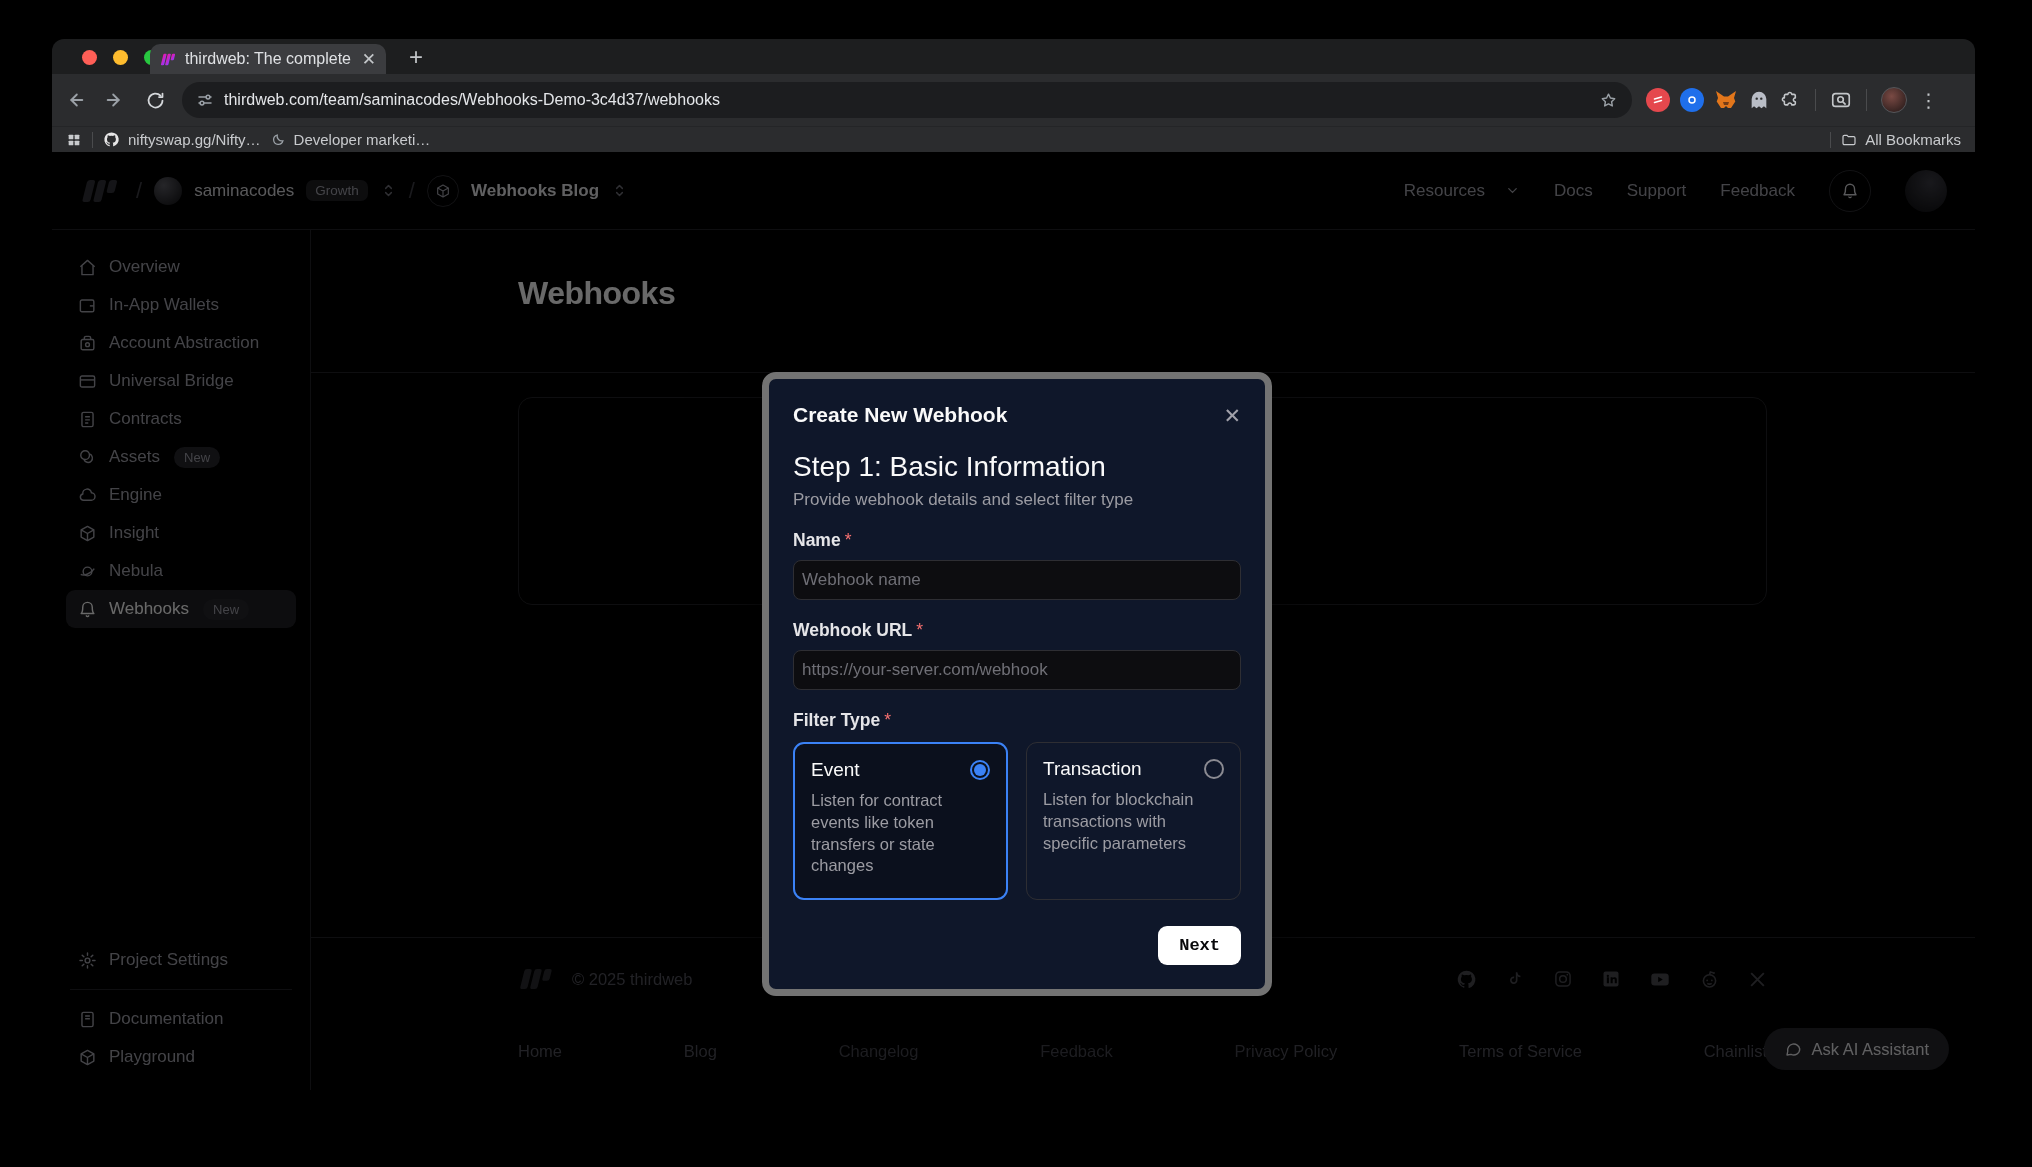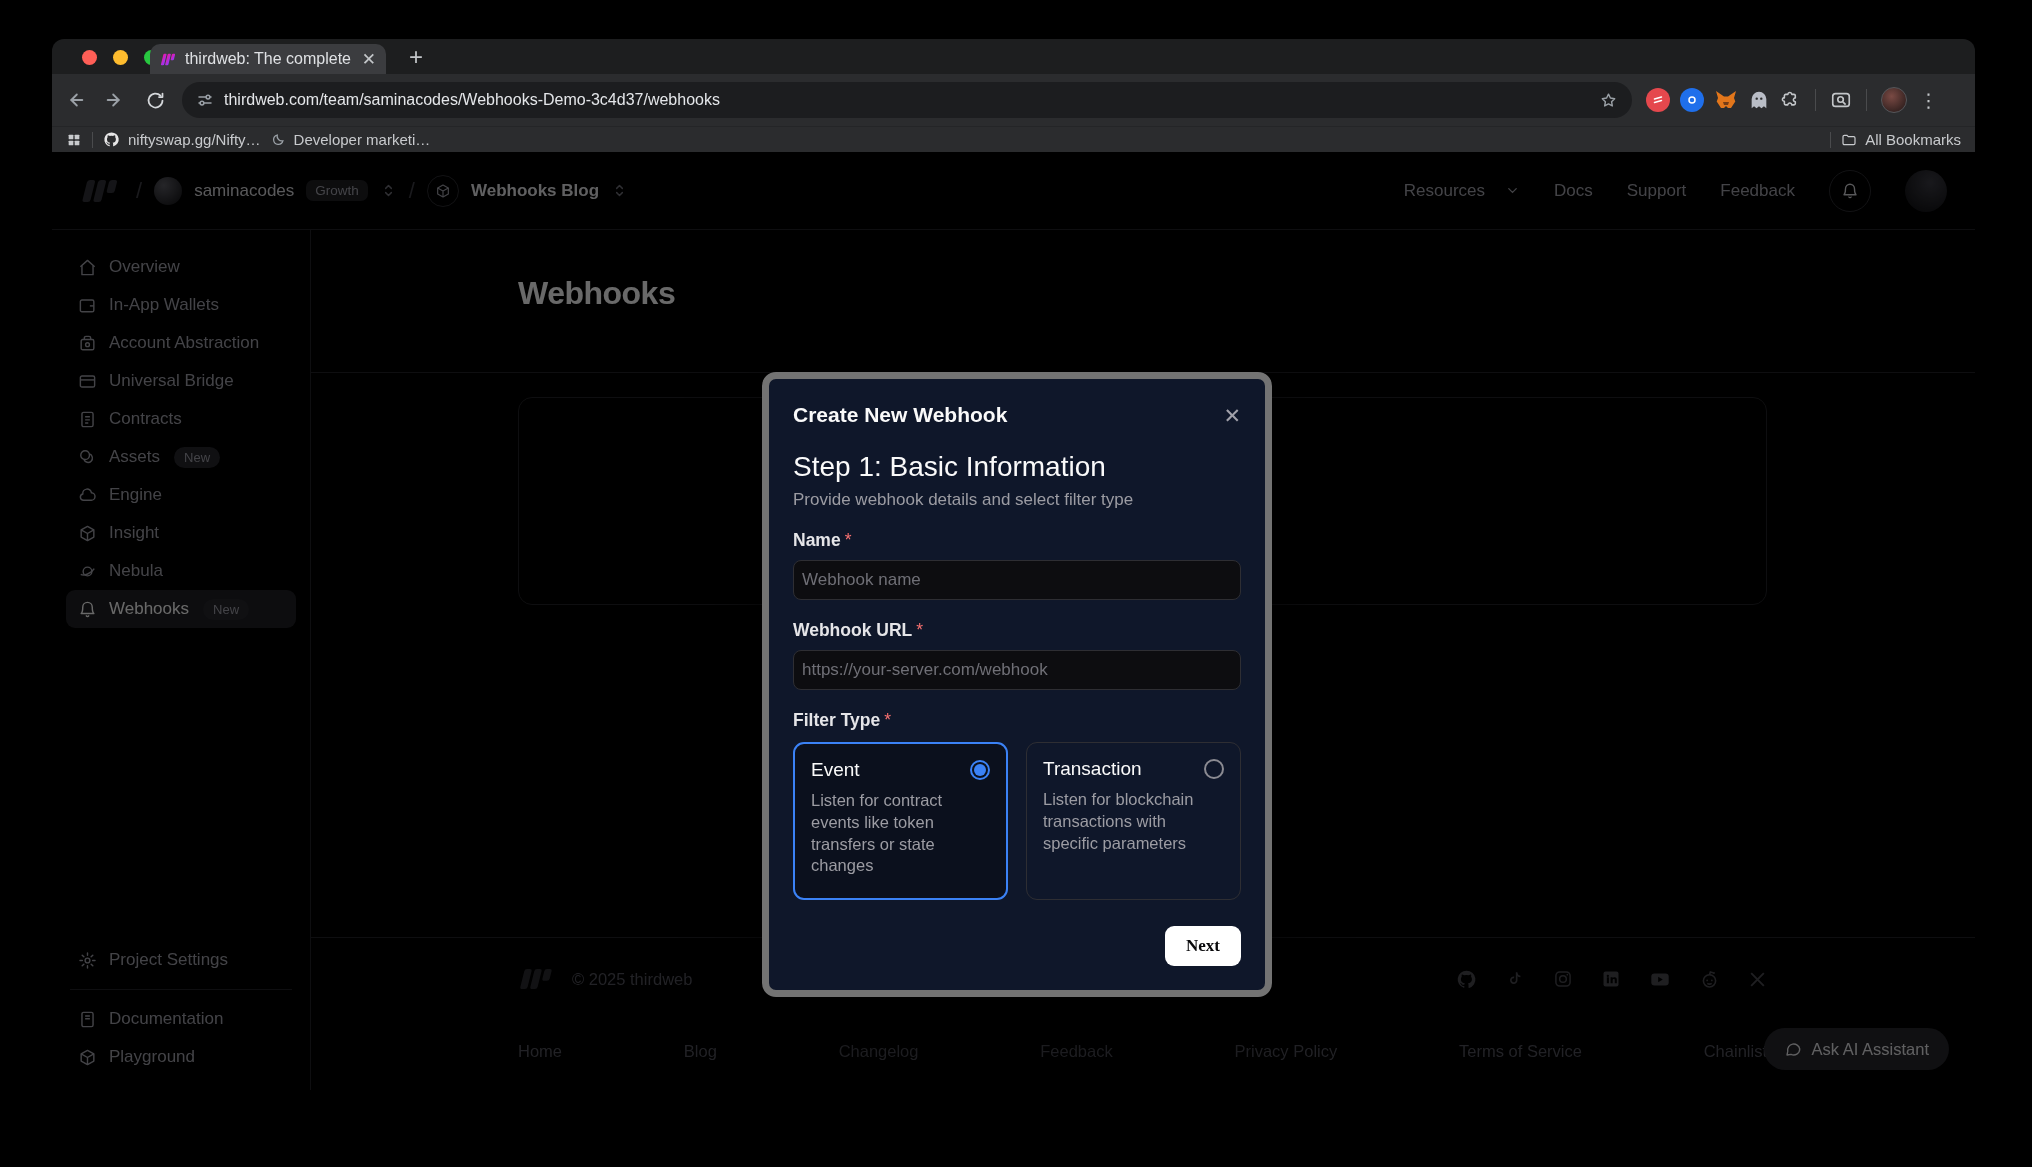--- a/index.html
+++ b/index.html
@@ -94,21 +94,21 @@
   .card.selected { border:2px solid #3b82f6; background:#0b101d; }
   .card.plain { border:1px solid #2e2e33; background:transparent; }
   .card-top { display:flex; align-items:center; justify-content:space-between; }
   .card-title { color:#fafafa; font-size:19px; font-weight:500; }
   .card-desc { margin-top:9px; color:#9c9ca3; font-size:16.5px; line-height:1.32; }
   .radio { width:20px; height:20px; border-radius:50%; position:relative; }
   .radio.on { border:2px solid #3b82f6; }
   .radio.on::after { content:""; position:absolute; inset:2px; border-radius:50%; background:#3b82f6; }
   .radio.off { border:2px solid #8b8b92; }
   .modal-actions { margin-top:26px; display:flex; justify-content:flex-end; }
-  .next-btn { background:#fff; color:#09090b; font-size:17px; font-weight:600; border:none; border-radius:9px; padding:10px 21px; font-family:Liberation Serif, serif; }
+  .next-btn { background:#fff; color:#09090b; font-size:17px; font-weight:600; border:none; border-radius:9px; padding:10px 21px; font-family:Liberation Mono, monospace; }
 
   svg { display:block; }
 </style>
 </head>
 <body>
 
 <div class="stage">
   <div class="window">
 
     <div class="tabstrip">

